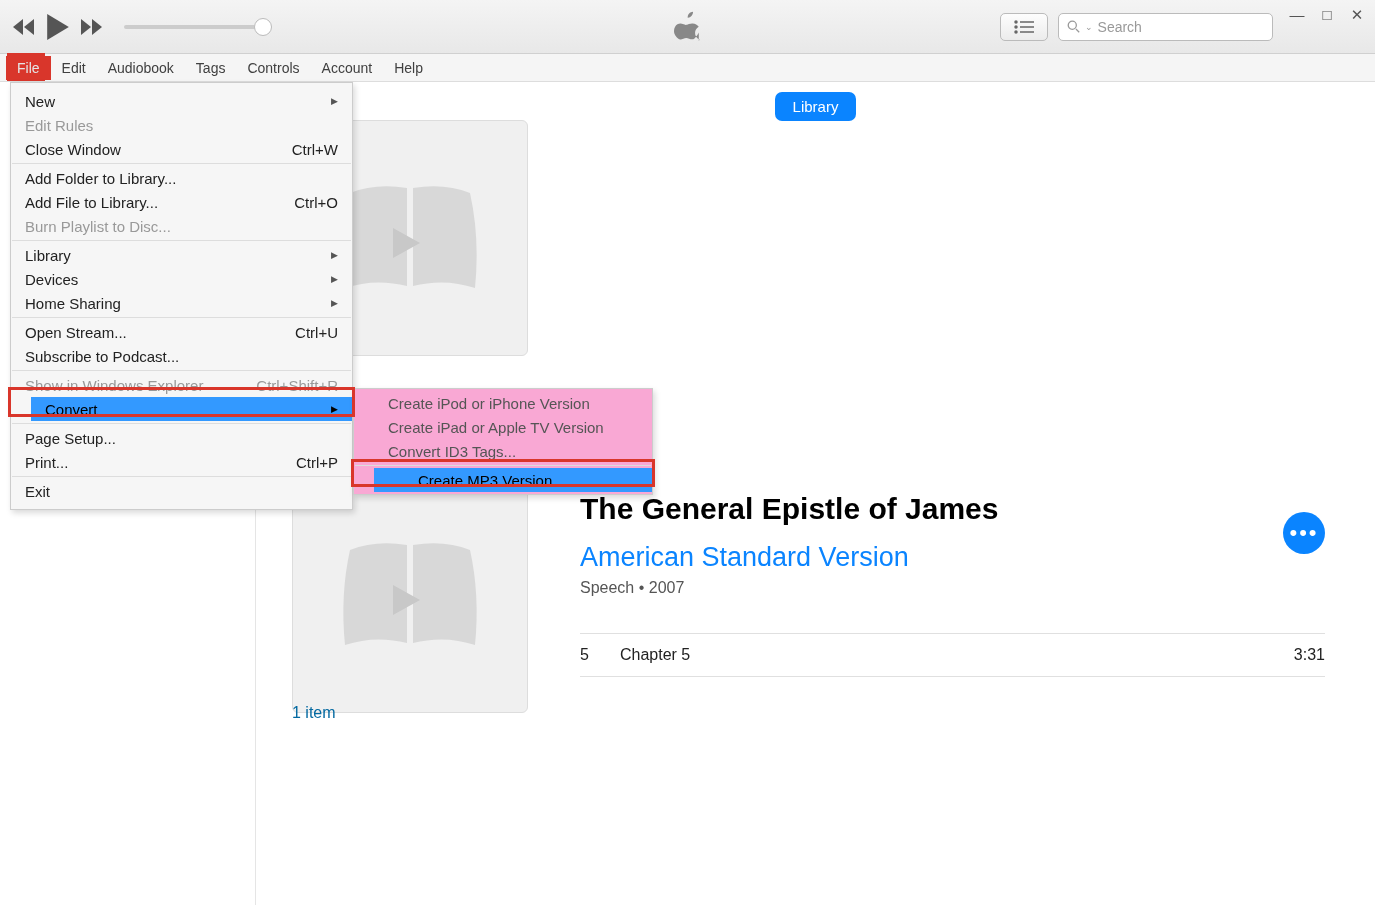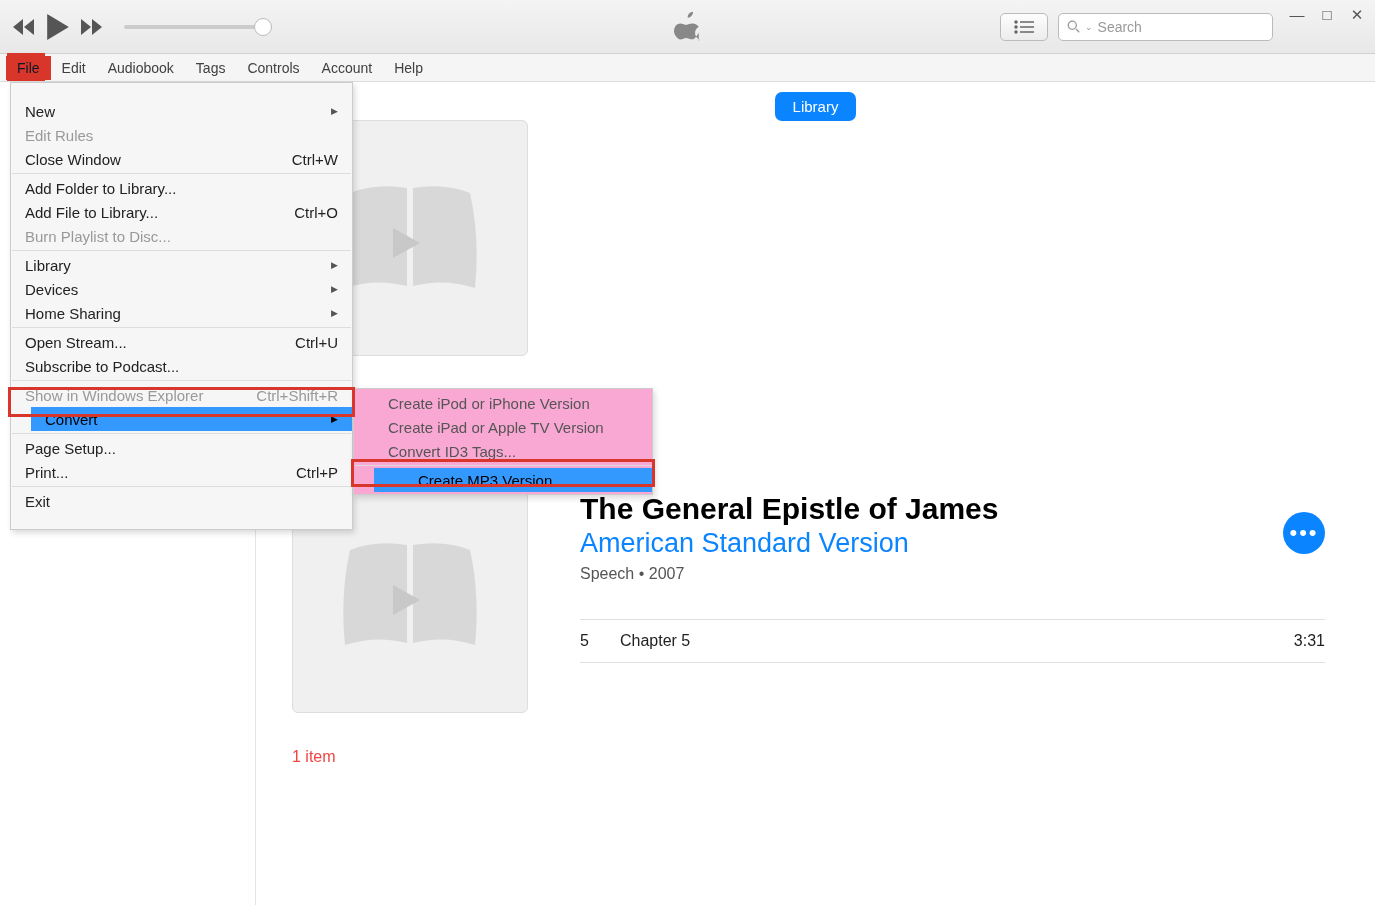--- a/index.html
+++ b/index.html
@@ -13,52 +13,52 @@
     .volume-knob { position: absolute; right: -8px; top: -7px; width: 18px; height: 18px; background: #fff; border: 1px solid #bbb; border-radius: 50%; }
     .apple-logo { position: absolute; left: 50%; transform: translateX(-50%); color: #888; }
     .right-controls { margin-left: auto; display: flex; align-items: center; gap: 10px; }
     .list-btn { width: 48px; height: 28px; background: linear-gradient(#fdfdfd,#ececec); border: 1px solid #bbb; border-radius: 5px; display: flex; align-items: center; justify-content: center; color: #666; }
     .search { width: 215px; height: 28px; border: 1px solid #bbb; border-radius: 5px; background: #fff; display: flex; align-items: center; padding: 0 8px; color: #999; font-size: 14px; gap: 5px; }
     .win-controls { display: flex; gap: 14px; margin-left: 6px; margin-top: -24px; color: #555; font-size: 15px; }
     .win-controls span { width: 16px; text-align: center; }
     
     .menubar { height: 28px; background: #f5f5f5; border-bottom: 1px solid #ddd; display: flex; align-items: center; padding: 0 6px; font-size: 14px; }
     .mitem { padding: 4px 11px; color: #404040; }
-    .mitem.active { background: #d9362b; color: #0f172a; }
+    .mitem.active { background: #d9362b; color: #e5e5e5; }
     .file-highlight { position:absolute; border:3px solid #d9362b; top:53px; left:7px; width:38px; height:28px; z-index: 40; }
     
     .tab-row { display: flex; justify-content: center; padding: 10px 0 8px; }
     .lib-pill { background: #0a84ff; color: #fff; padding: 6px 18px; border-radius: 7px; font-size: 15px; }
     
     .cover-bg { position: absolute; left: 292px; top: 120px; width: 236px; height: 236px; background: #f0f0f0; border: 1px solid #ddd; border-radius: 6px; display: flex; align-items: center; justify-content: center; }
     .cover-bg svg { color: #d8d8d8; }
     
-    .file-menu { position: absolute; left: 10px; top: 82px; width: 343px; background: #f6f6f6; border: 1px solid #ccc; box-shadow: 2px 3px 6px rgba(0,0,0,0.15); z-index: 50; padding: 16px 0; }
+    .file-menu { position: absolute; left: 10px; top: 82px; width: 343px; background: #f6f6f6; border: 1px solid #ccc; box-shadow: 2px 3px 6px rgba(0,0,0,0.15); z-index: 50; padding: 6px 0; }
     .mrow { height: 24px; display: flex; align-items: center; padding: 0 14px; font-size: 15px; color: #222; justify-content: space-between; }
     .mrow.disabled { color: #999; }
     .mrow.highlighted { background: #3399ff; color: #000; margin-left: 20px; }
     .msep { height: 1px; background: #ddd; margin: 2px 1px; }
     .chev { color: #555; font-size: 13px; }
     .mrow.highlighted .chev { color: #000; }
     .convert-box { position: absolute; left: 8px; top: 387px; width: 347px; height: 30px; border: 3px solid #d9362b; z-index: 60; }
     
     .sub-menu { position: absolute; left: 353px; top: 388px; width: 300px; background: #f9a8d4; border: 1px solid #ccc; box-shadow: 2px 3px 6px rgba(0,0,0,0.15); z-index: 50; padding: 2px 0; }
     .sub-menu .mrow { padding: 0 34px; color: #555; }
     .sub-menu .mrow.highlighted { background: #3399ff; color: #000; padding-left: 44px; }
     .mp3-box { position: absolute; left: 351px; top: 459px; width: 304px; height: 28px; border: 3px solid #d9362b; z-index: 60; }
     
     .content { position: absolute; left: 255px; top: 82px; right: 0; bottom: 0; border-left: 1px solid #e5e5e5; }
     
     .detail-cover { position: absolute; left: 292px; top: 477px; width: 236px; height: 236px; background: #f0f0f0; border: 1px solid #ddd; border-radius: 6px; display: flex; align-items: center; justify-content: center; }
     .detail-cover svg { color: #d8d8d8; }
-    .item-count { position: absolute; left: 292px; top: 748px; font-size: 16px; color: #ef4444; }
+    .item-count { position: absolute; left: 292px; top: 704px; font-size: 16px; color: #0369a1; }
     
     .detail-info { position: absolute; left: 580px; top: 492px; right: 50px; }
     .title { font-size: 30px; font-weight: 700; color: #000; }
-    .artist { font-size: 27px; color: #0a84ff; margin-top: 2px; }
+    .artist { font-size: 27px; color: #0a84ff; margin-top: 16px; }
     .meta { font-size: 16px; color: #555; margin-top: 6px; }
     .track-row { margin-top: 36px; border-top: 1px solid #e0e0e0; border-bottom: 1px solid #e0e0e0; padding: 12px 0; display: flex; font-size: 16px; color: #222; }
     .track-num { width: 40px; }
     .track-name { flex: 1; }
     .track-dur { width: 60px; text-align: right; }
     
     .more-btn { position: absolute; right: 50px; top: 512px; width: 42px; height: 42px; border-radius: 50%; background: #0a84ff; color: #fff; display: flex; align-items: center; justify-content: center; font-size: 22px; letter-spacing: 2px; }
   </style>
 </head>
 <body>

